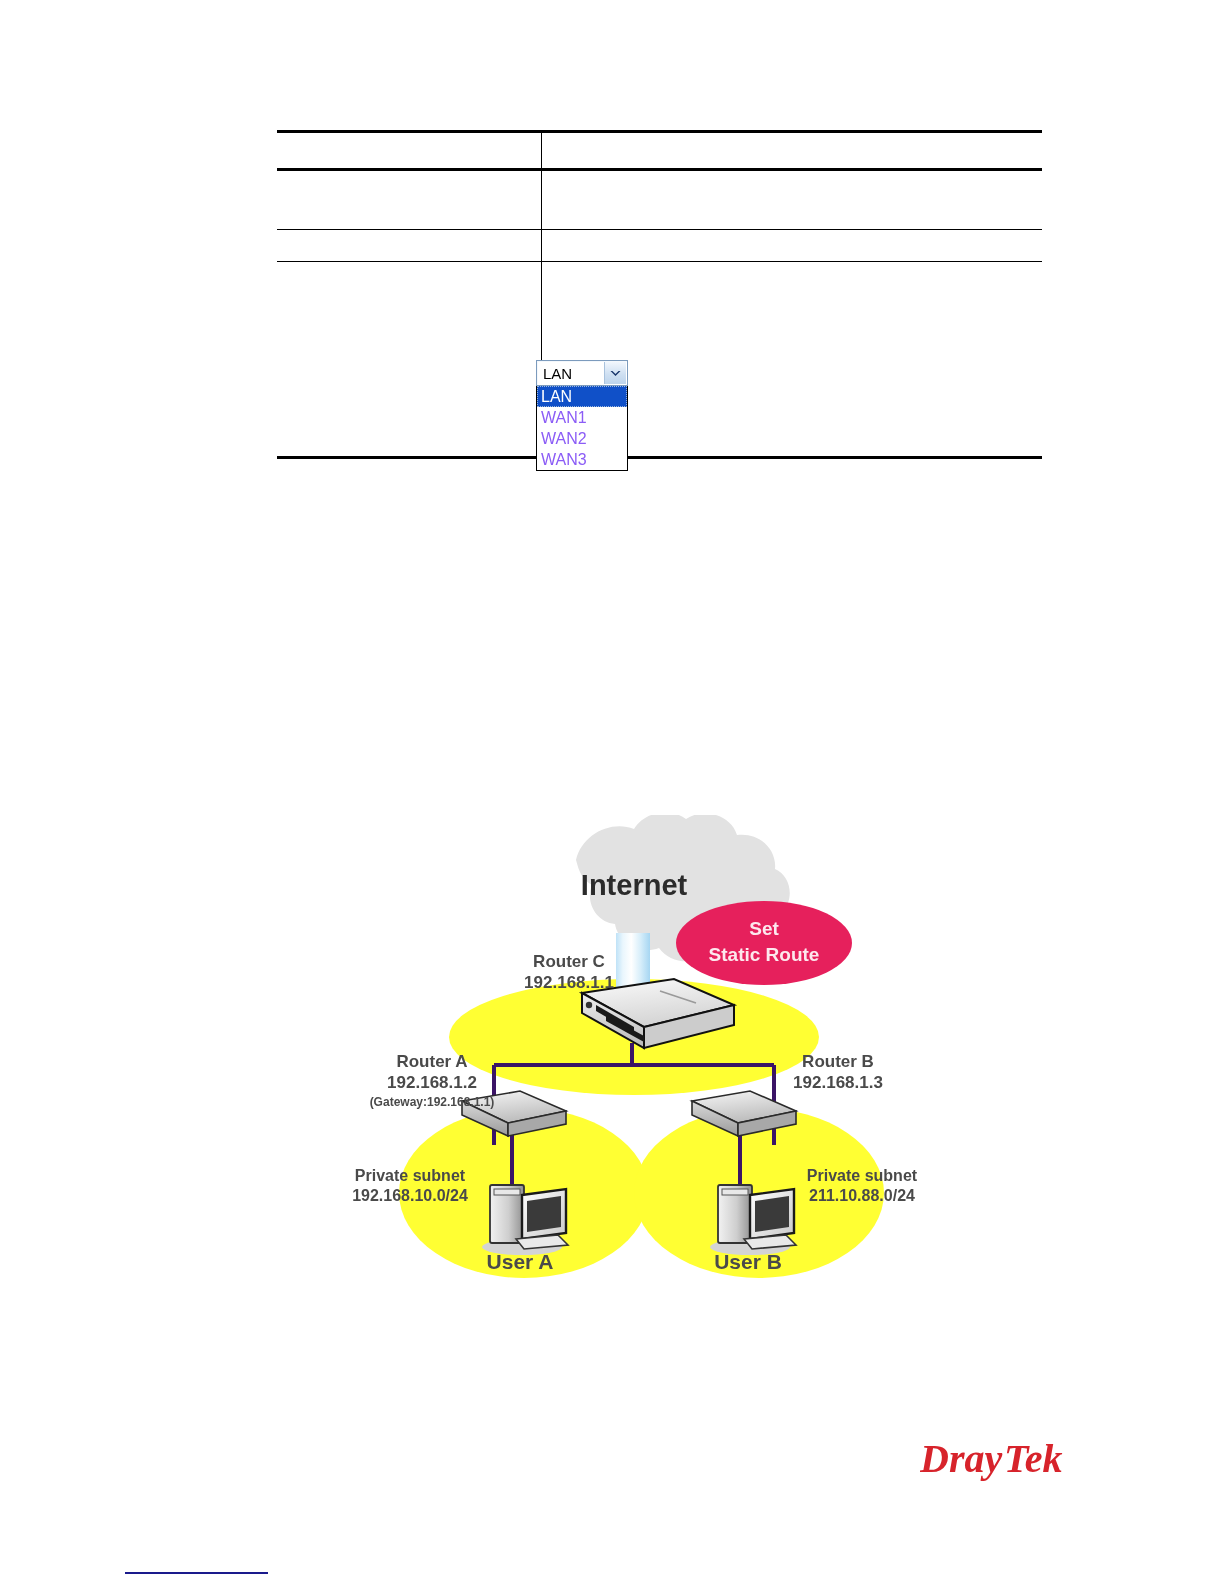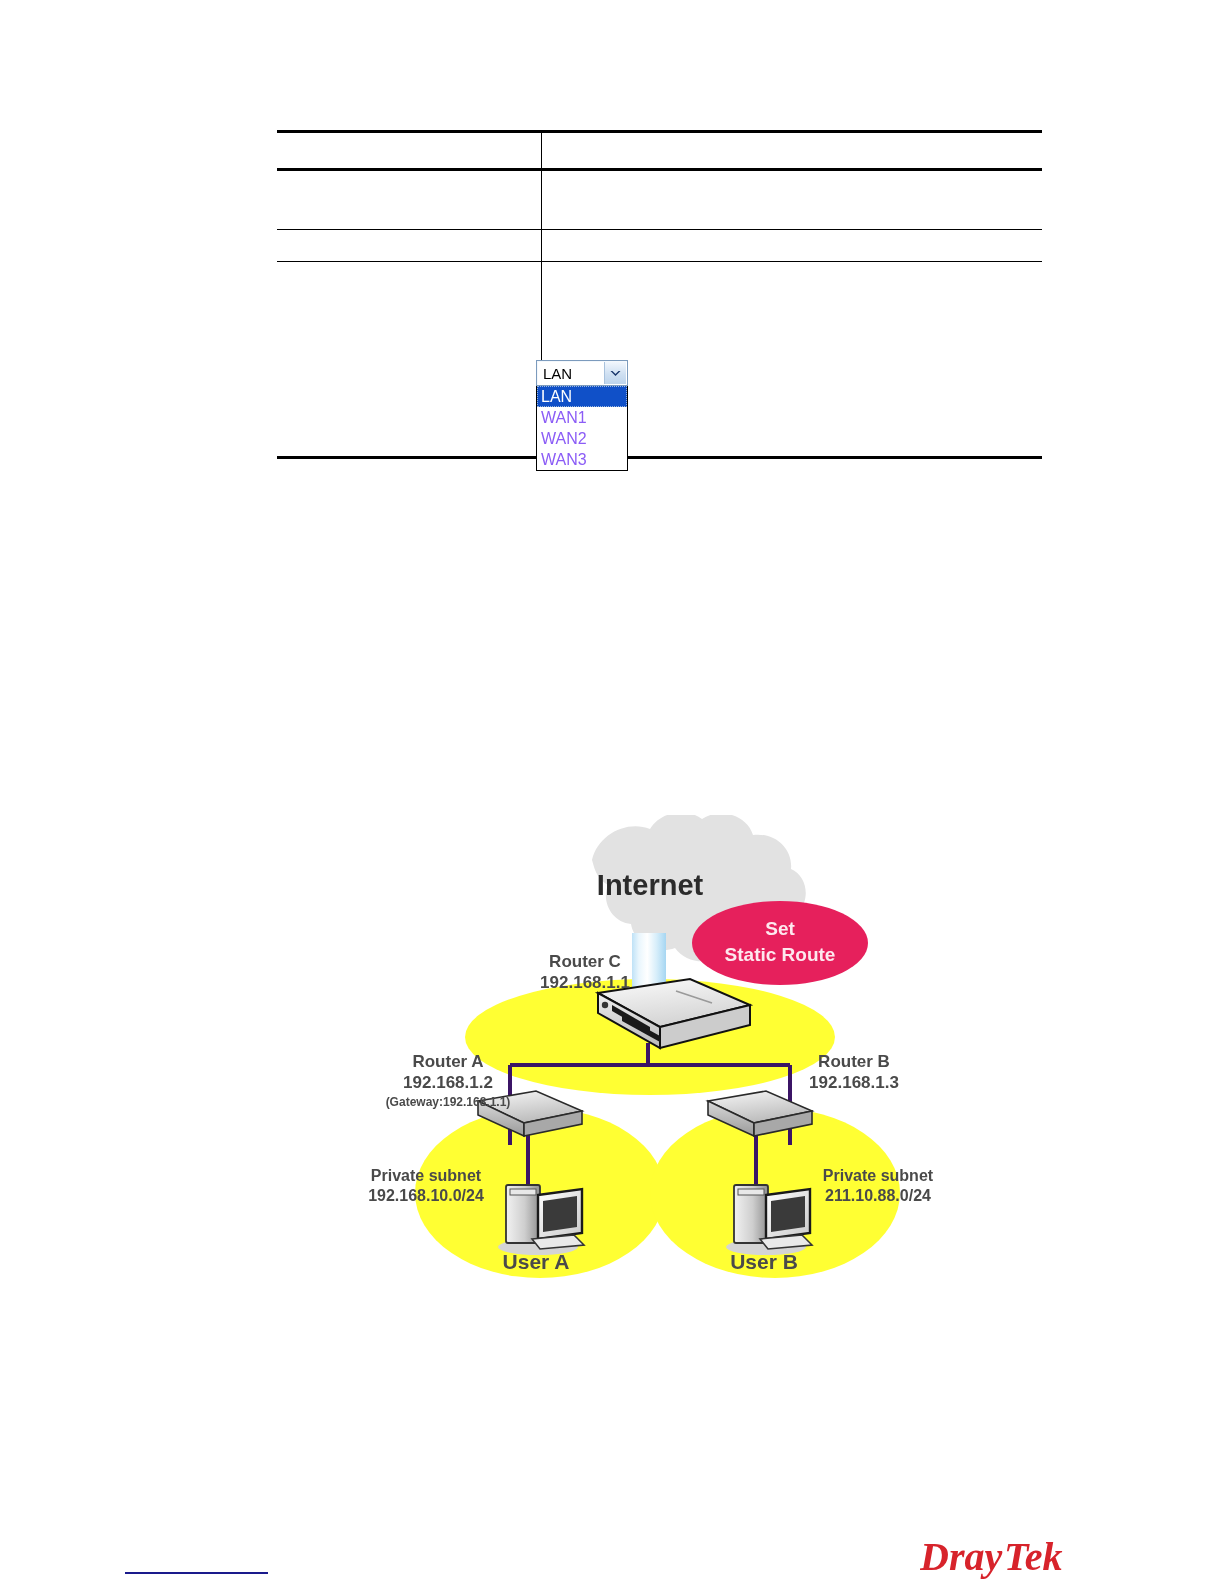--- a/index.html
+++ b/index.html
@@ -102,40 +102,40 @@
   .select-list li.selected {
     background: #1050c8;
     color: #ffffff;
     outline: 1px dotted #9ab6de;
     outline-offset: -1px;
   }
 
   
   #diagram {
     position: absolute;
-    left: 360px;
+    left: 344px;
     top: 815px;
     width: 600px;
     height: 500px;
   }
   #diagram svg { display: block; }
 
   
   #footnote-rule {
     position: absolute;
     left: 125px;
     top: 1572px;
     width: 143px;
     height: 0;
     border-top: 2px solid #1a1a8c;
   }
   #brand-logo {
     position: absolute;
     left: 920px;
-    top: 1532px;
+    top: 1434px;
     width: 160px;
     height: 52px;
     text-decoration: underline;
   }
   #brand-logo svg { display: block; }
 </style>
 </head>
 <body>
 
 <div id="param-table">

